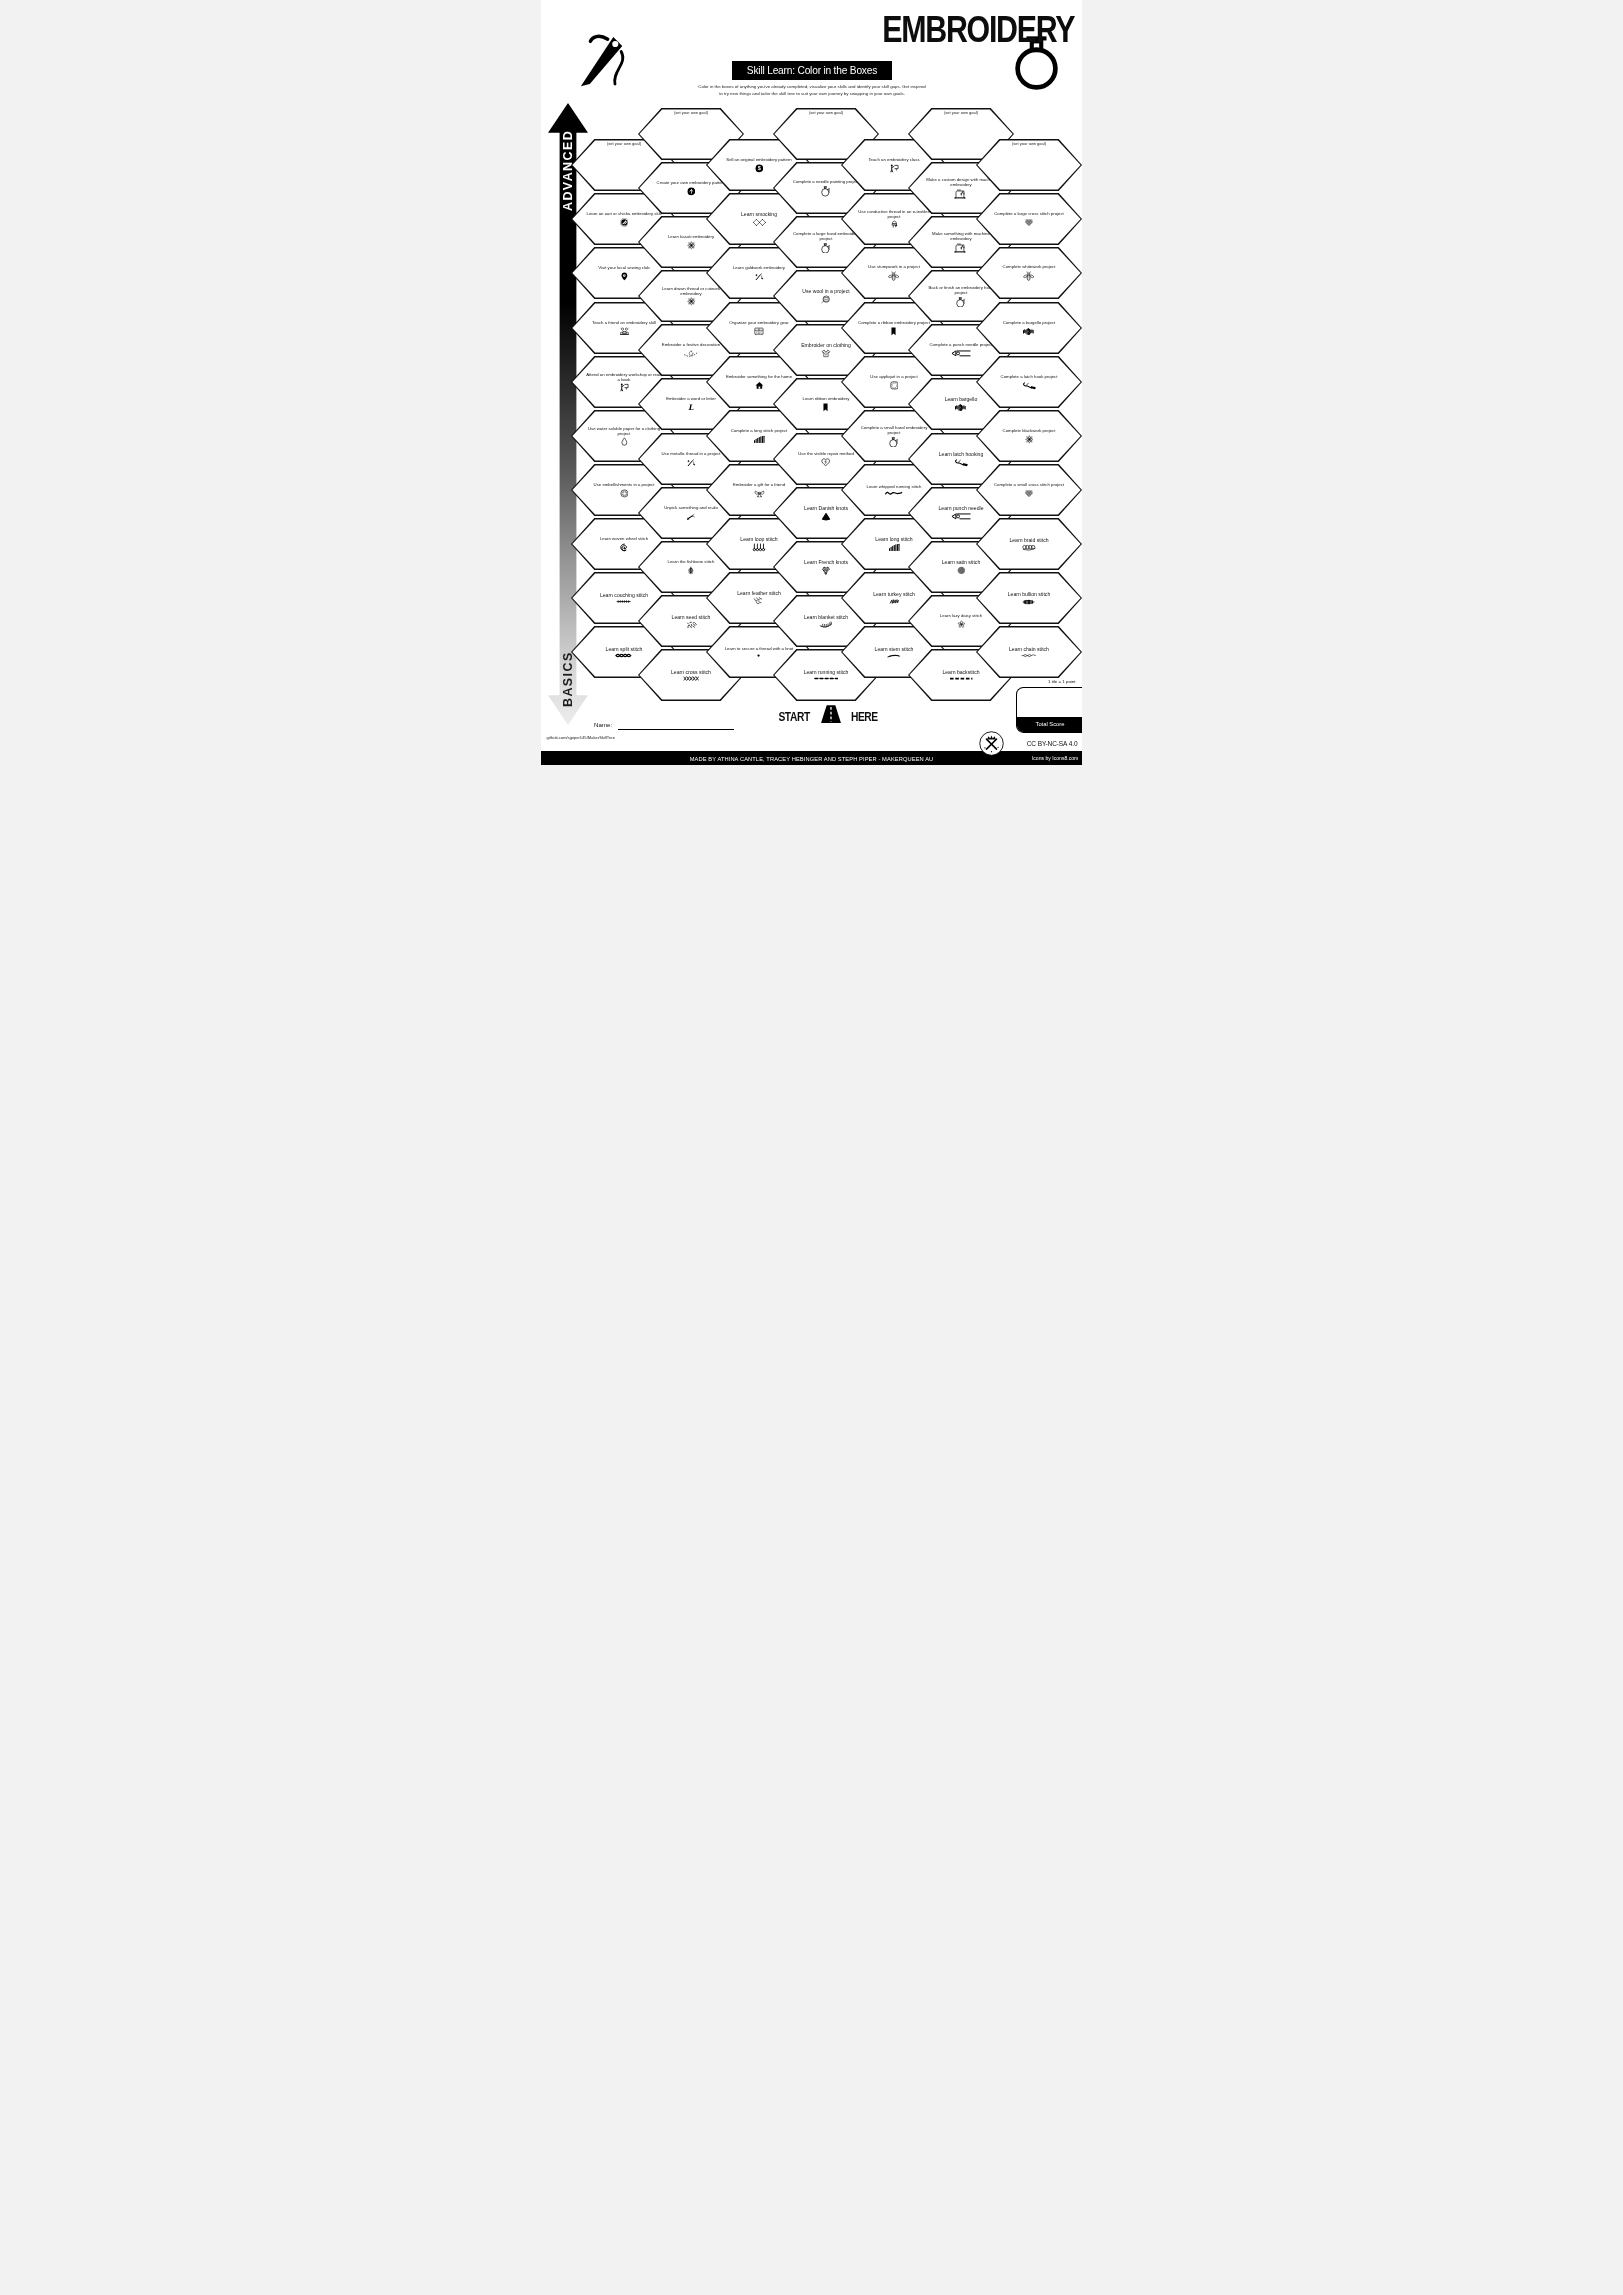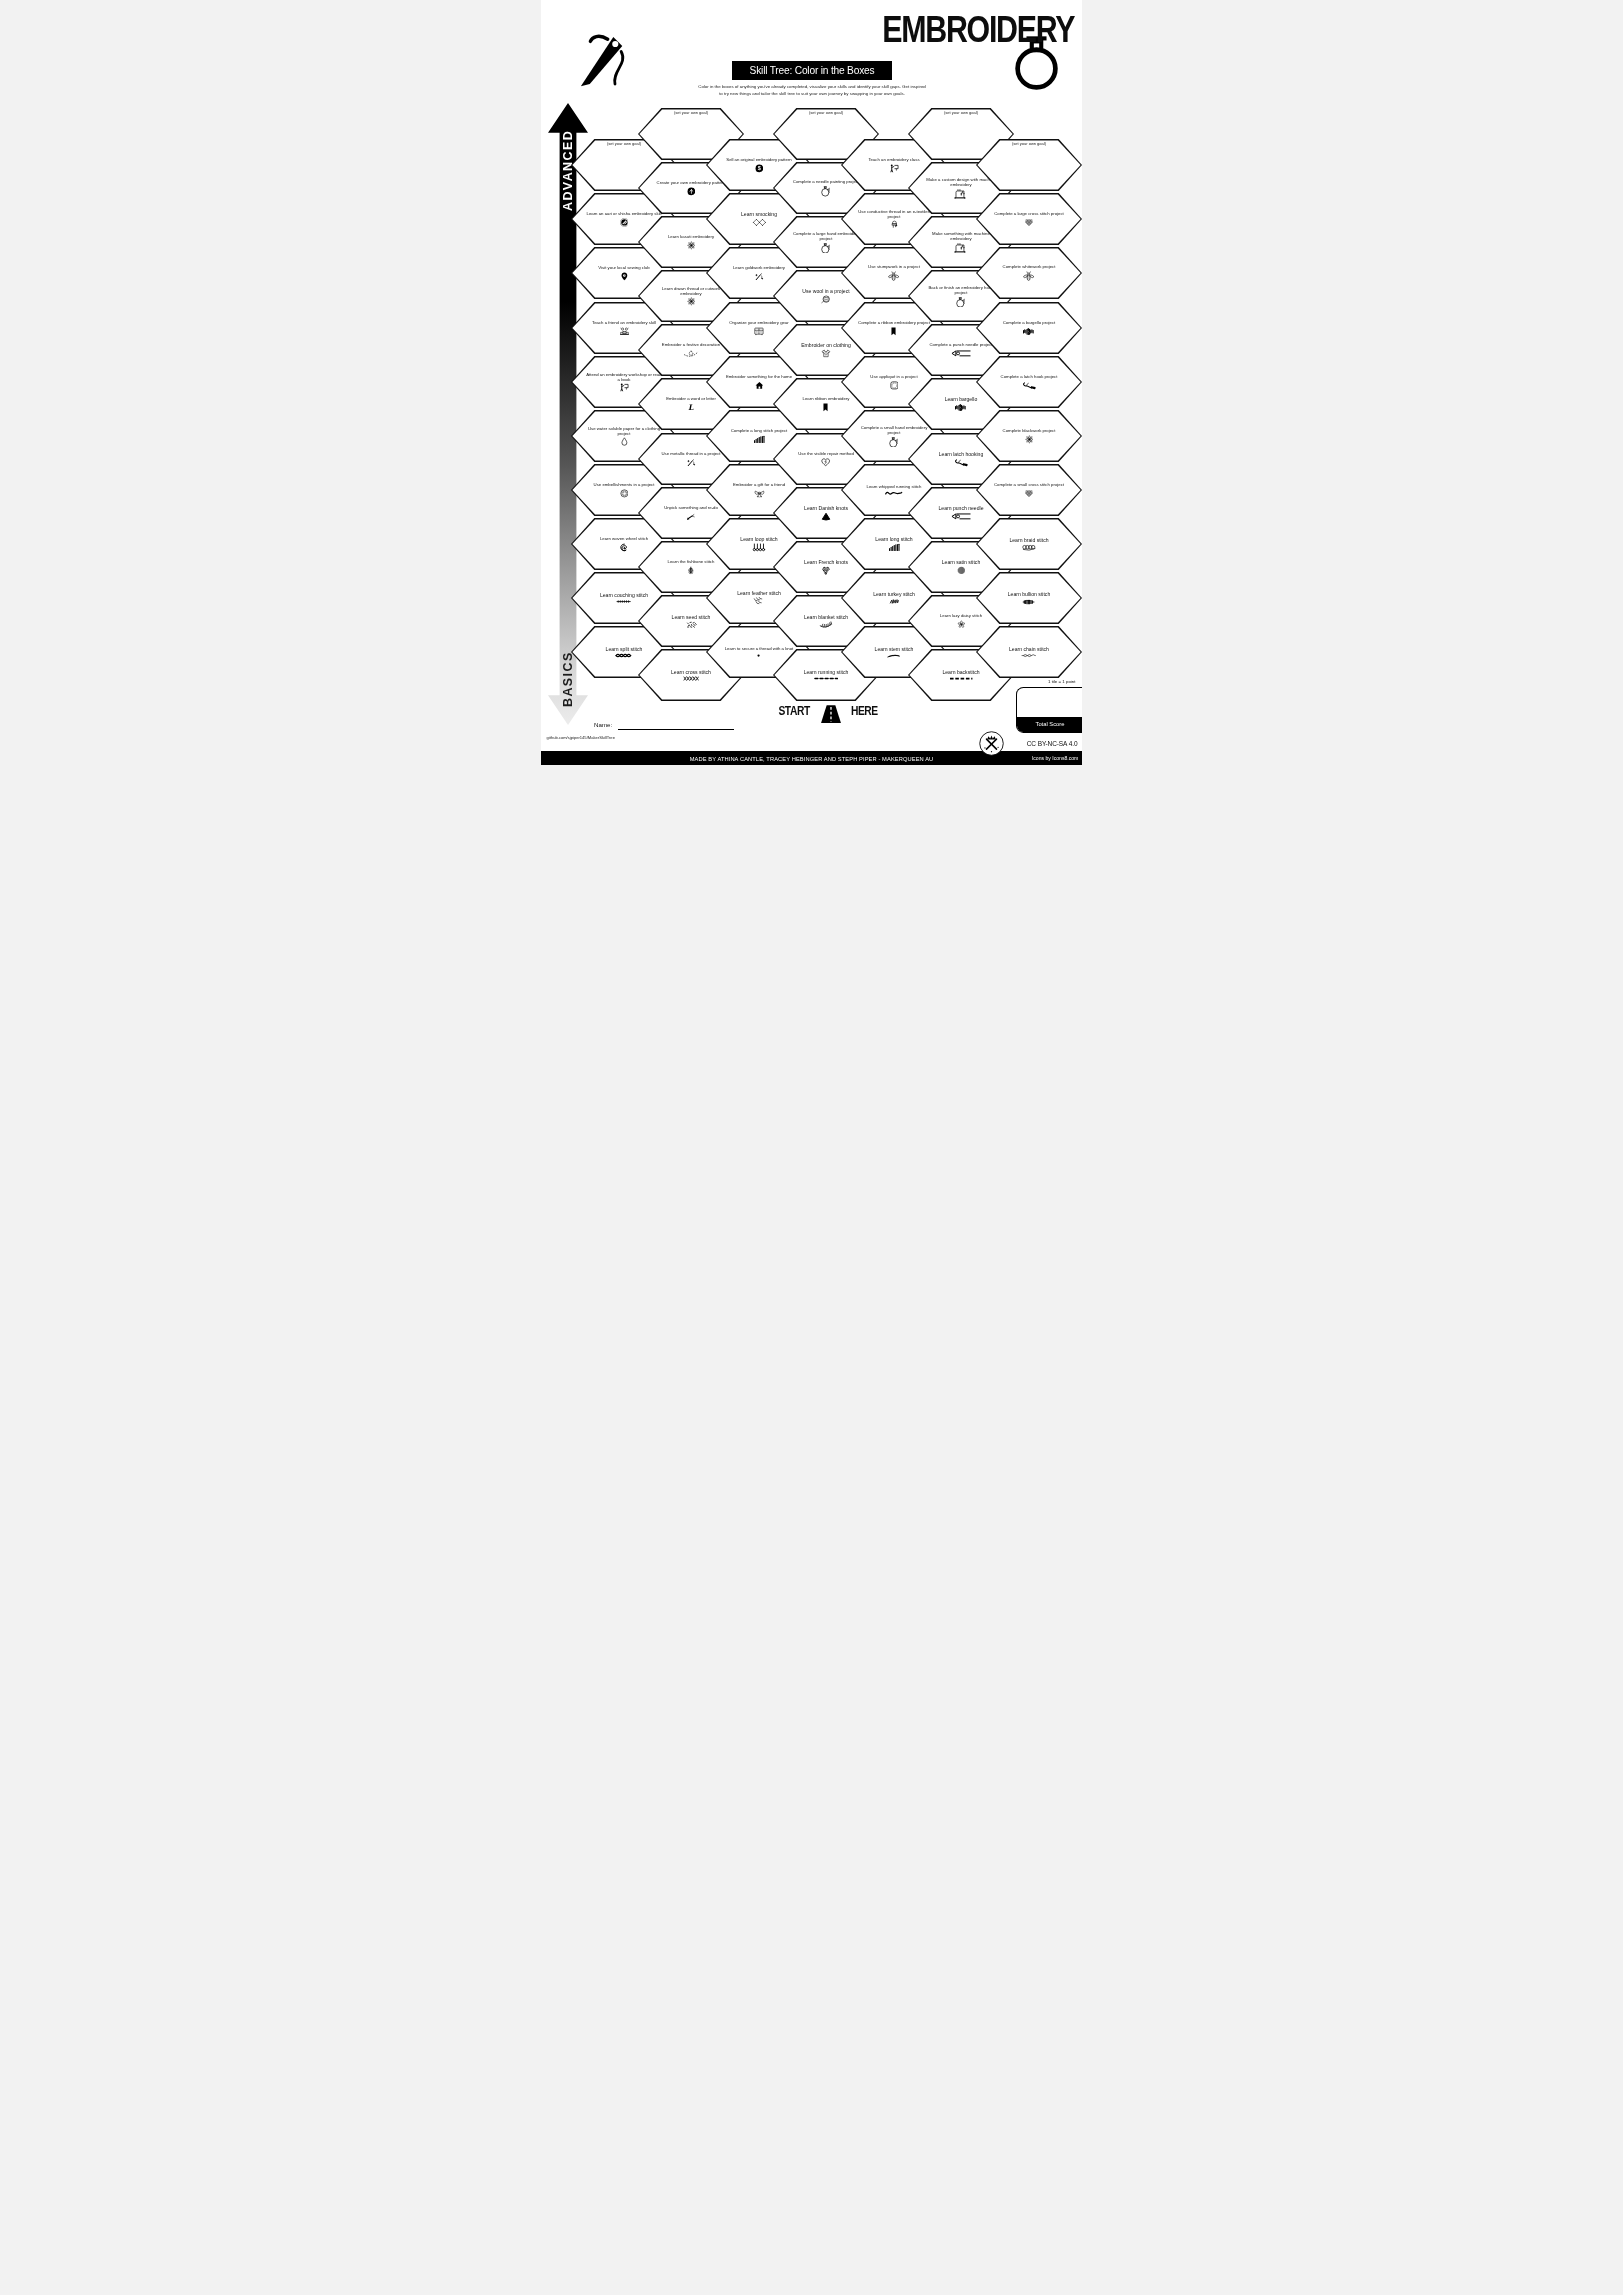--- a/index.html
+++ b/index.html
@@ -53,21 +53,21 @@
   .hex-icon[data-name="knot-dot-icon"] svg{height:5.1px;}
   .hex-icon[data-name="seed-scatter-icon"] svg,
   .hex-icon[data-name="turkey-tuft-icon"] svg,
   .hex-icon[data-name="blanket-stitch-icon"] svg,
   .hex-icon[data-name="braid-loops-icon"] svg{height:7px;}
   .hex-icon[data-name="hoop-needle-icon"] svg,
   .hex-icon[data-name="sewing-machine-icon"] svg,
   .hex-icon[data-name="bee-icon"] svg{height:10.6px;}
 
   
-  .start-here{position:absolute;left:192px;top:704px;width:190px;display:flex;align-items:flex-start;justify-content:center;gap:4.6px;}
+  .start-here{position:absolute;left:192px;top:704px;width:190px;display:flex;align-items:flex-end;justify-content:center;gap:4.6px;}
   .start-here .word{font-size:12.5px;font-weight:bold;letter-spacing:-0.5px;transform:scaleX(.82);}
   .road{width:26px;height:20.4px;}
 
   
   .name-row{position:absolute;left:53px;top:721px;font-size:6.2px;color:#111;}
   .name-line{position:absolute;left:77px;top:729px;width:116px;border-bottom:0.9px solid #000;}
   .gh-link{position:absolute;left:5.6px;top:735px;font-size:4.1px;color:#222;}
 
   .points-note{position:absolute;right:6.5px;top:679px;font-size:4.4px;}
   .score-box{position:absolute;left:475px;top:687px;width:67px;height:46px;border:1.2px solid #000;border-right:none;border-radius:7.4px 0 0 7.4px;background:#fff;overflow:hidden;}
@@ -97,21 +97,21 @@
   </div>
   <div class="hdr-hoop" data-name="embroidery-hoop-icon">
     <svg viewBox="0 0 100 100">
         <circle cx="50" cy="61" r="32" fill="none" stroke="#000" stroke-width="8"></circle>
         <rect x="42" y="15" width="16" height="15" fill="none" stroke="#000" stroke-width="7"></rect>
         <line x1="33" y1="10" x2="67" y2="10" stroke="#000" stroke-width="7"></line>
       </svg>
   </div>
   <div class="title-wrap"><span class="title" data-name="page-title">EMBROIDERY</span></div>
   <div class="subtitle-box" data-name="subtitle-banner">
-      <span data-name="subtitle-text">Skill Tree: Color in the Boxes</span>
+      <span data-name="subtitle-text">Skill Learn: Color in the Boxes</span>
     </div>
   <div class="desc" data-name="description">
     <div data-name="description-line-1">Color in the boxes of anything you've already completed, visualize your skills and identify your skill gaps.  Get inspired</div>
     <div data-name="description-line-2">to try new things and tailor the skill tree to suit your own journey by swapping in your own goals.</div>
   </div>
 
   <div class="axis-arrow" data-name="difficulty-arrow"></div>
   <div class="vlabel adv" data-name="axis-label-advanced">ADVANCED</div>
   <div class="vlabel bas" data-name="axis-label-basics">BASICS</div>
 

